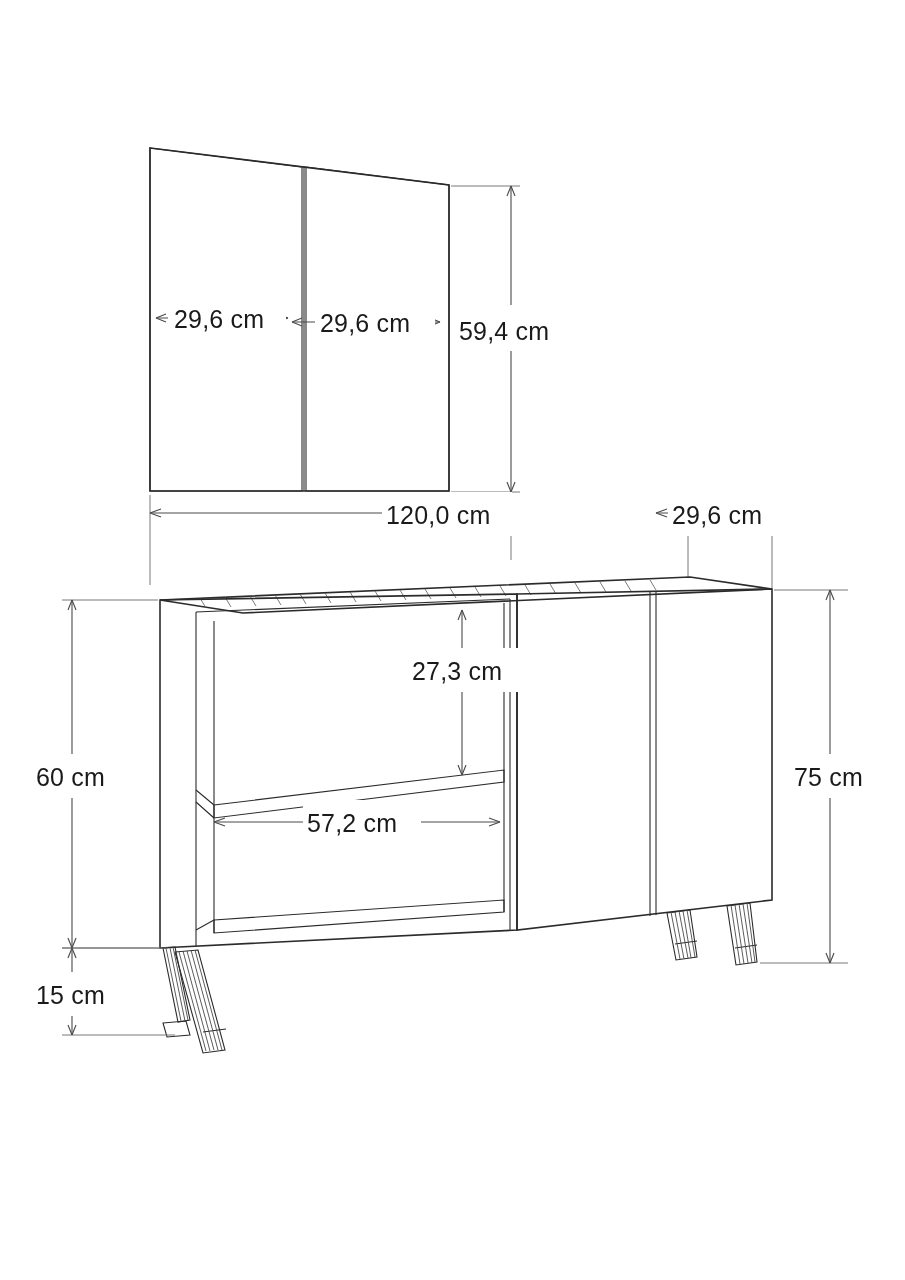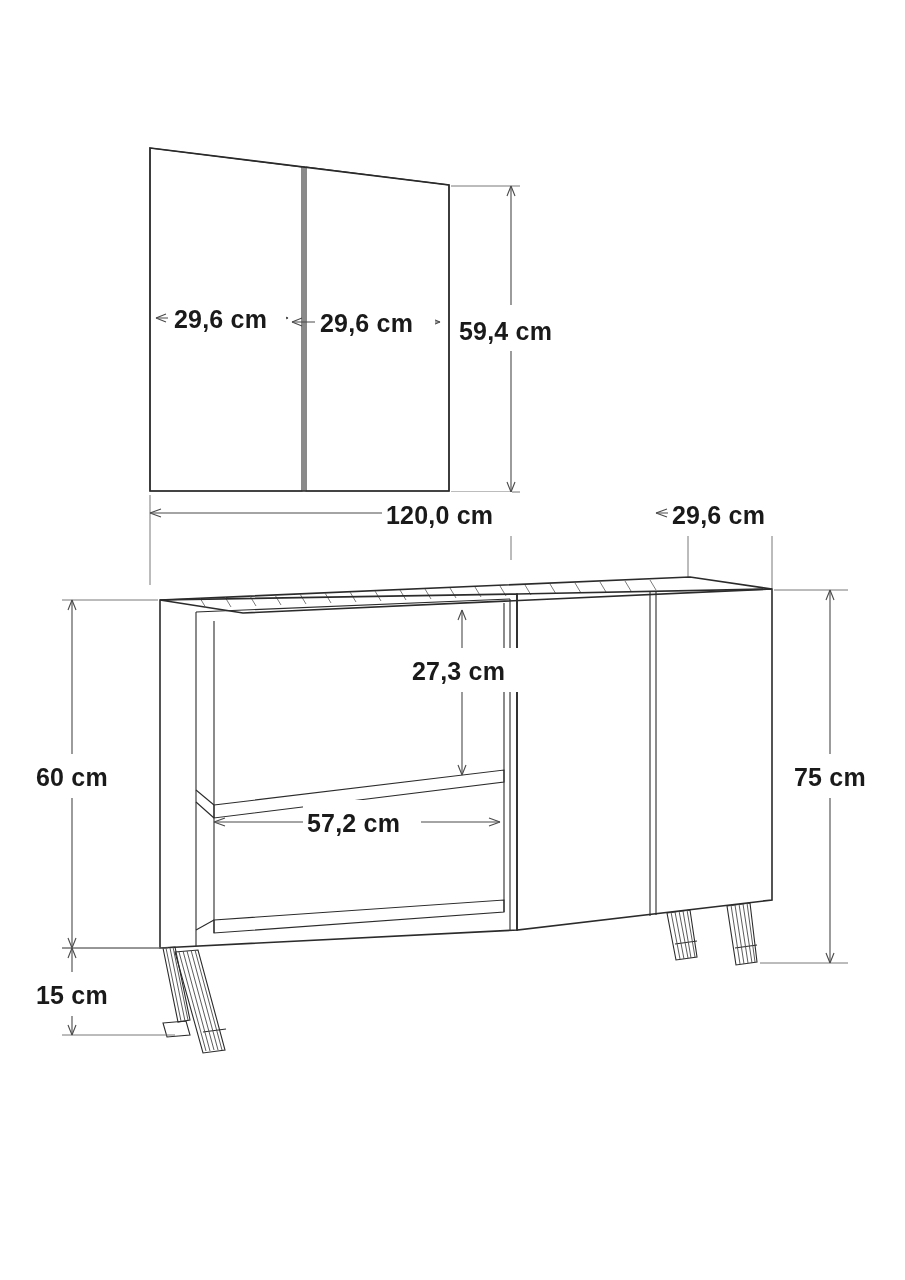--- a/index.html
+++ b/index.html
@@ -13,21 +13,20 @@
     position: relative;
     font-family: "Liberation Sans", sans-serif;
     overflow: hidden;
   }
   #diagram-root {
     position: absolute;
     top: 0;
     left: 0;
     width: 905px;
     height: 1280px;
-    font-weight: bold;
   }
   svg#furniture-drawing {
     display: block;
     width: 905px;
     height: 1280px;
   }
   .dim-text {
     font-family: "Liberation Sans", sans-serif;
     fill: #1a1a1a;
     font-size: 25px;

